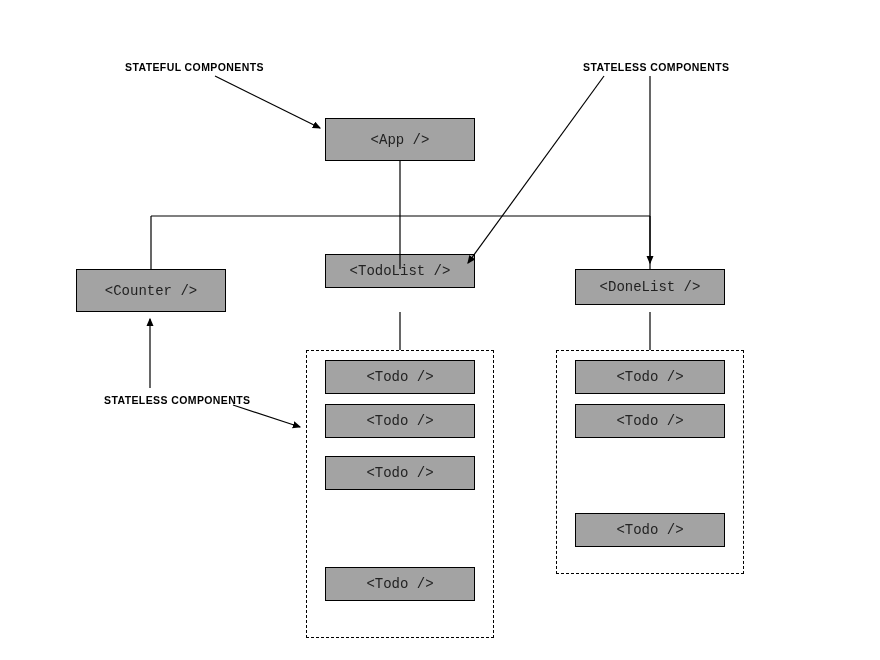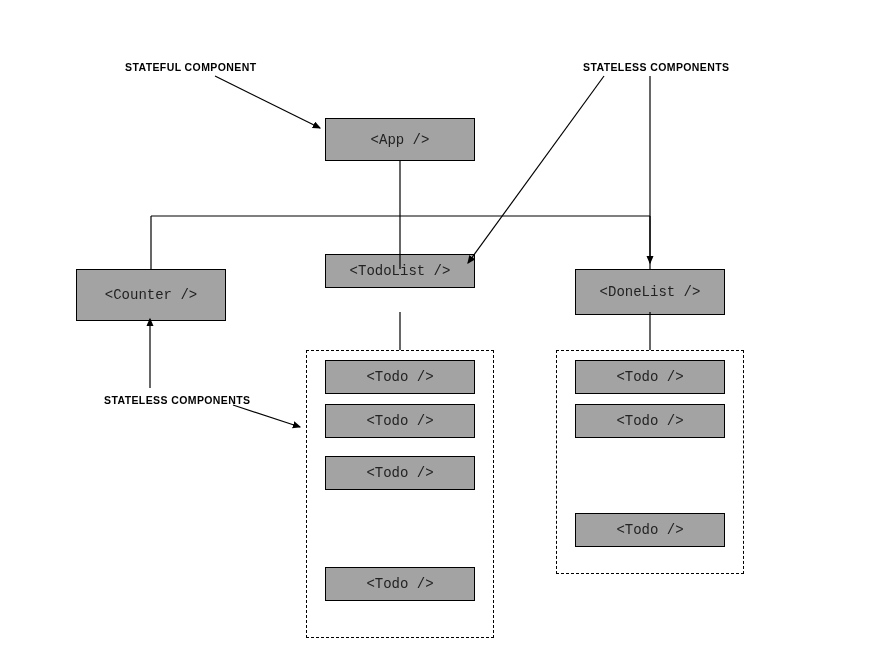--- a/index.html
+++ b/index.html
@@ -35,35 +35,35 @@
   svg.overlay {
     position: absolute;
     top: 0; left: 0;
     width: 880px; height: 660px;
     pointer-events: none;
   }
 </style>
 </head>
 <body>
 
-<div class="label" style="left:125px; top:61px;">STATEFUL COMPONENT</div>
+<div class="label" style="left:125px; top:61px;">STATEFUL COMPONENTS</div>
 <div class="label" style="left:583px; top:61px;">STATELESS COMPONENTS</div>
 <div class="label" style="left:104px; top:394px;">STATELESS COMPONENTS</div>
 
 <div class="box" style="left:325px; top:118px; width:150px; height:43px;">
   <span>&lt;App /&gt;</span>
 </div>
 
-<div class="box" style="left:76px; top:269px; width:150px; height:52px;">
+<div class="box" style="left:76px; top:269px; width:150px; height:43px;">
   <span>&lt;Counter /&gt;</span>
 </div>
 <div class="box" style="left:325px; top:254px; width:150px; height:34px;">
   <span>&lt;TodoList /&gt;</span>
 </div>
-<div class="box" style="left:575px; top:269px; width:150px; height:46px;">
+<div class="box" style="left:575px; top:269px; width:150px; height:36px;">
   <span>&lt;DoneList /&gt;</span>
 </div>
 
 <div class="dashed-container" style="left:306px; top:350px; width:188px; height:288px;"></div>
 <div class="dashed-container" style="left:556px; top:350px; width:188px; height:224px;"></div>
 
 <div class="box" style="left:325px; top:360px; width:150px; height:34px;">
   <span>&lt;Todo /&gt;</span>
 </div>
 <div class="box" style="left:325px; top:404px; width:150px; height:34px;">

